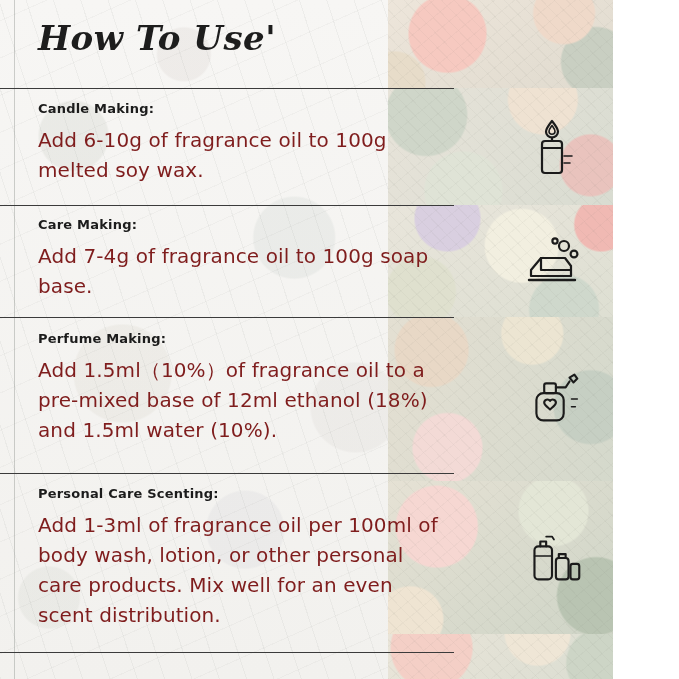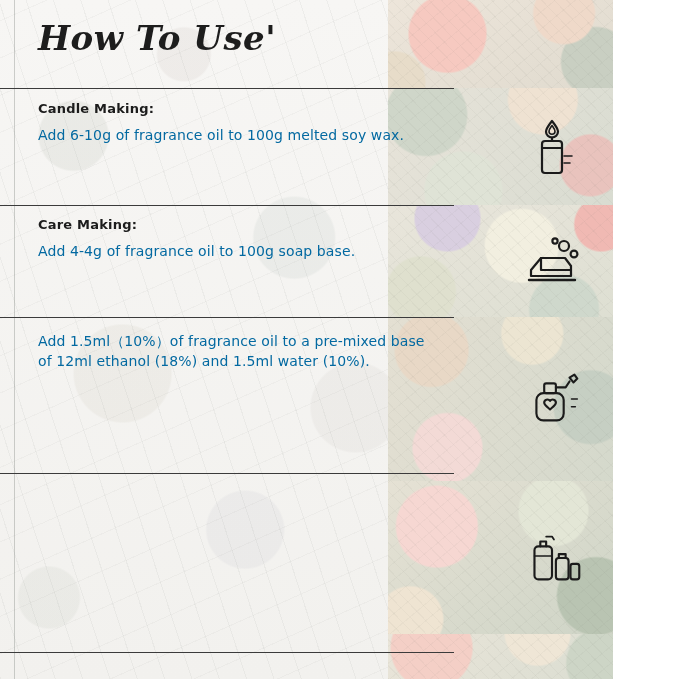--- a/index.html
+++ b/index.html
@@ -165,23 +165,23 @@
     font-family: "DejaVu Sans", "Liberation Sans", sans-serif;
     font-weight: 700;
     font-size: 13px;
     color: #1c1c1c;
     letter-spacing: 0.2px;
     margin: 0 0 9px 0;
   }
   .body {
     font-family: "DejaVu Sans", "Liberation Sans", sans-serif;
     font-weight: 400;
-    font-size: 14px;
-    line-height: 20px;
-    color: #0369a1;
+    font-size: 20px;
+    line-height: 30px;
+    color: #7f1d1d;
     letter-spacing: 0.1px;
     margin: 0;
   }
   .left-edge-line {
     position: absolute;
     left: 14px;
     top: 0;
     width: 0;
     height: 679px;
     border-left: 1px solid rgba(120,125,120,0.35);
@@ -280,27 +280,32 @@
 
     <div class="block" style="top:101px">
       <div class="heading">Candle Making:</div>
       <div class="body">Add 6-10g of fragrance oil to 100g melted soy wax.</div>
     </div>
 
     <div class="hrule" style="top:205px"></div>
 
     <div class="block" style="top:217px">
       <div class="heading">Care Making:</div>
-      <div class="body">Add 4-4g of fragrance oil to 100g soap base.</div>
+      <div class="body">Add 7-4g of fragrance oil to 100g soap base.</div>
     </div>
 
     <div class="hrule" style="top:317px"></div>
 
     <div class="block" style="top:331px">
+      <div class="heading">Perfume Making:</div>
       <div class="body">Add 1.5ml（10%）of fragrance oil to a pre-mixed base of 12ml ethanol (18%) and 1.5ml water (10%).</div>
     </div>
 
     <div class="hrule" style="top:473px"></div>
 
+    <div class="block" style="top:486px">
+      <div class="heading">Personal Care Scenting:</div>
+      <div class="body">Add 1-3ml of fragrance oil per 100ml of body wash, lotion, or other personal care products. Mix well for an even scent distribution.</div>
+    </div>
 
     <div class="hrule" style="top:652px"></div>
   </div>
 </div>
 
 </body></html>

